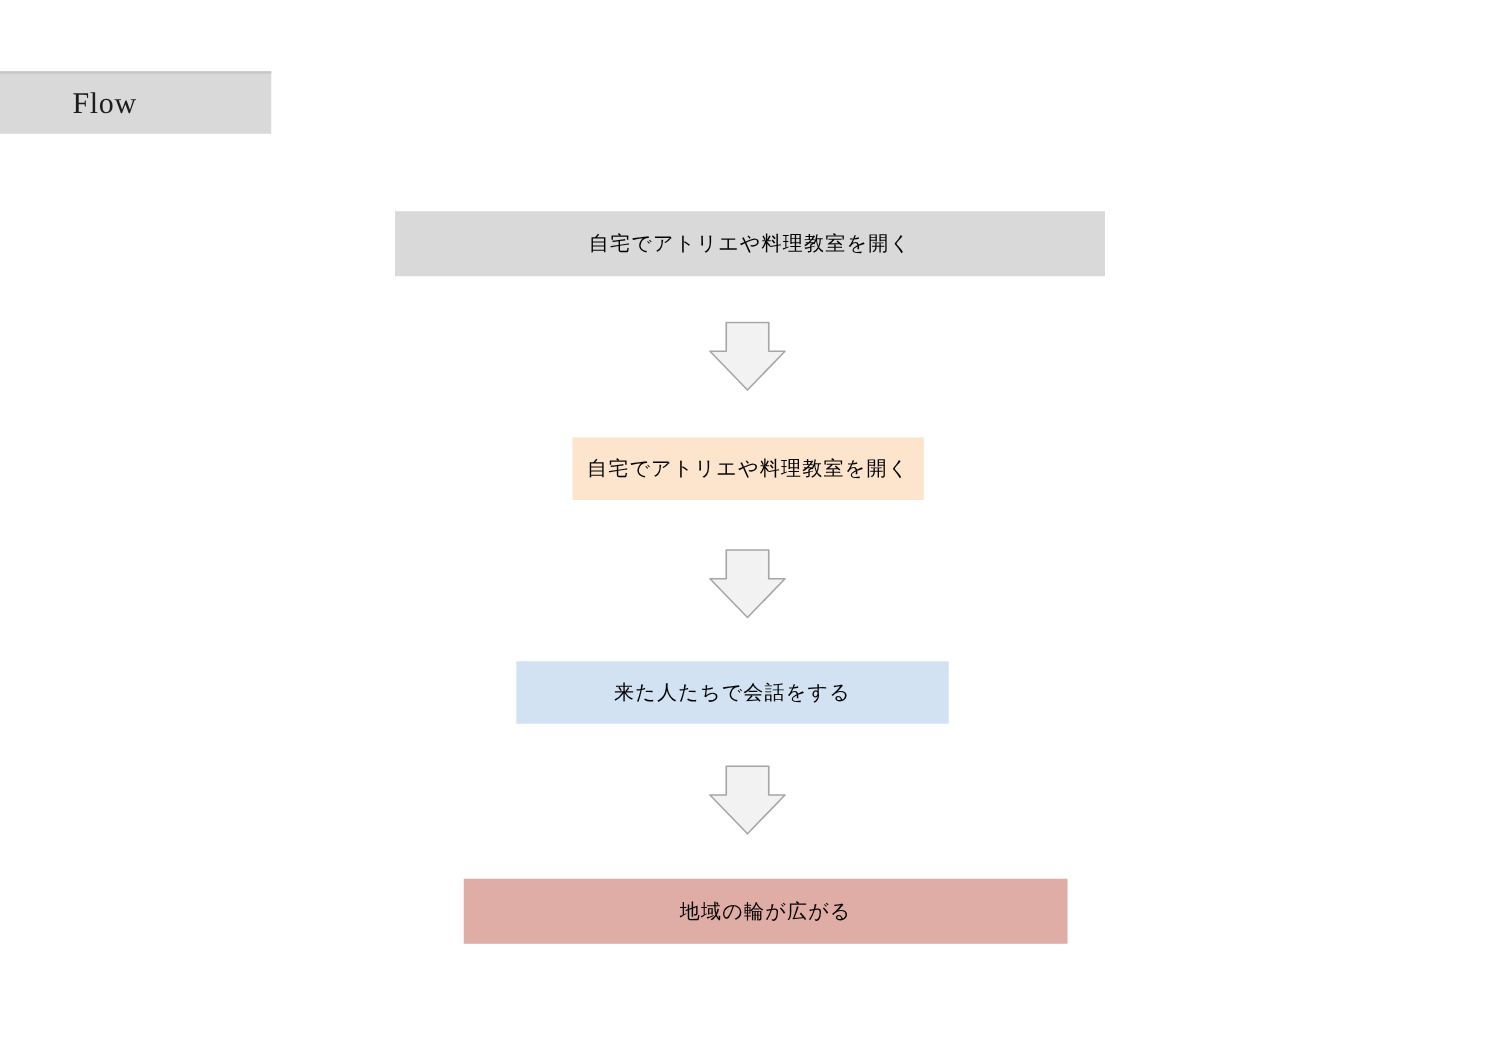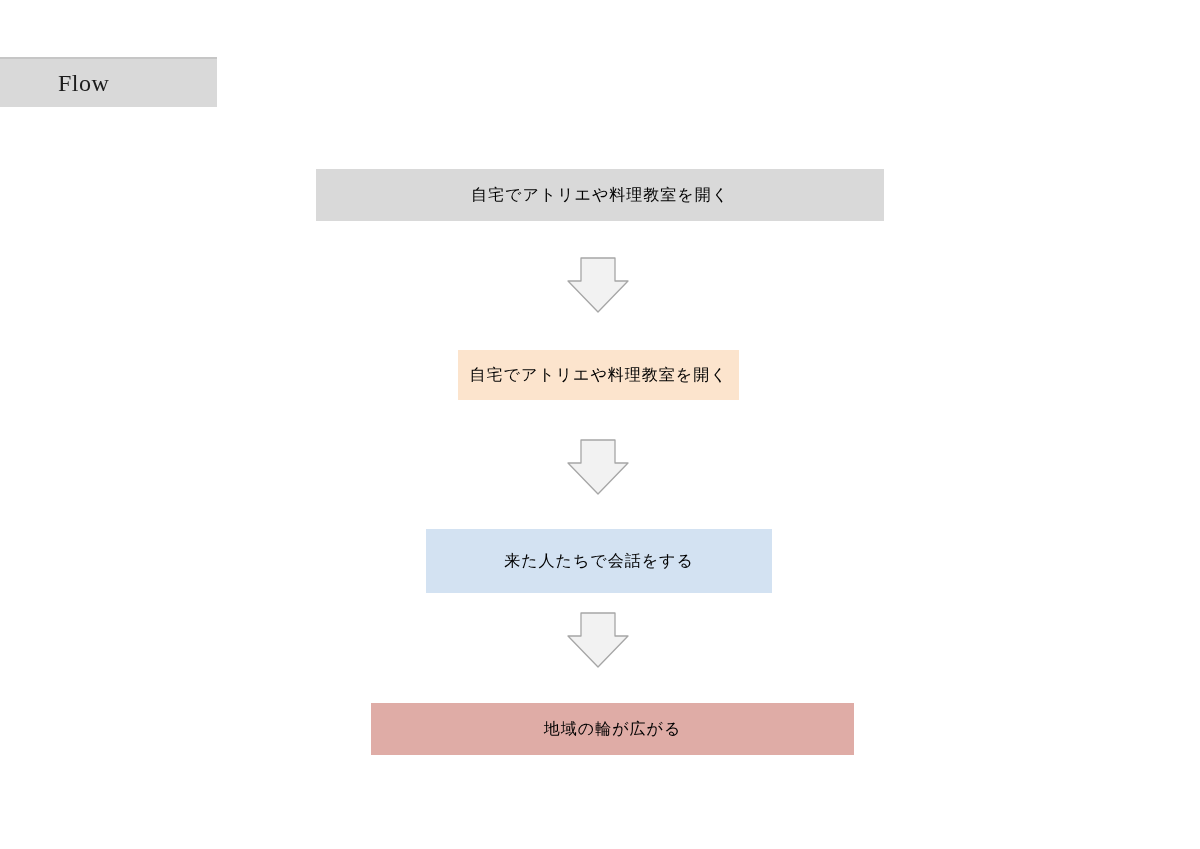--- a/index.html
+++ b/index.html
@@ -36,21 +36,21 @@
     display: flex;
     align-items: center;
     justify-content: center;
     font-size: 16px;
     color: #000000;
     text-align: center;
     letter-spacing: 1px;
   }
   .step-1 { left: 316px; top: 169px; width: 568px; height: 52px; background: #d9d9d9; }
   .step-2 { left: 458px; top: 350px; width: 281px; height: 50px; background: #fce4cd; }
-  .step-3 { left: 426px; top: 529px; width: 346px; height: 64px; background: #d3e2f2; }
+  .step-3 { left: 413px; top: 529px; width: 346px; height: 50px; background: #d3e2f2; }
   .step-4 { left: 371px; top: 703px; width: 483px; height: 52px; background: #dfaca6; }
   .arrow {
     position: absolute;
     left: 567px;
     width: 62px;
     height: 56px;
   }
   .arrow-1 { top: 257px; }
   .arrow-2 { top: 439px; }
   .arrow-3 { top: 612px; }

